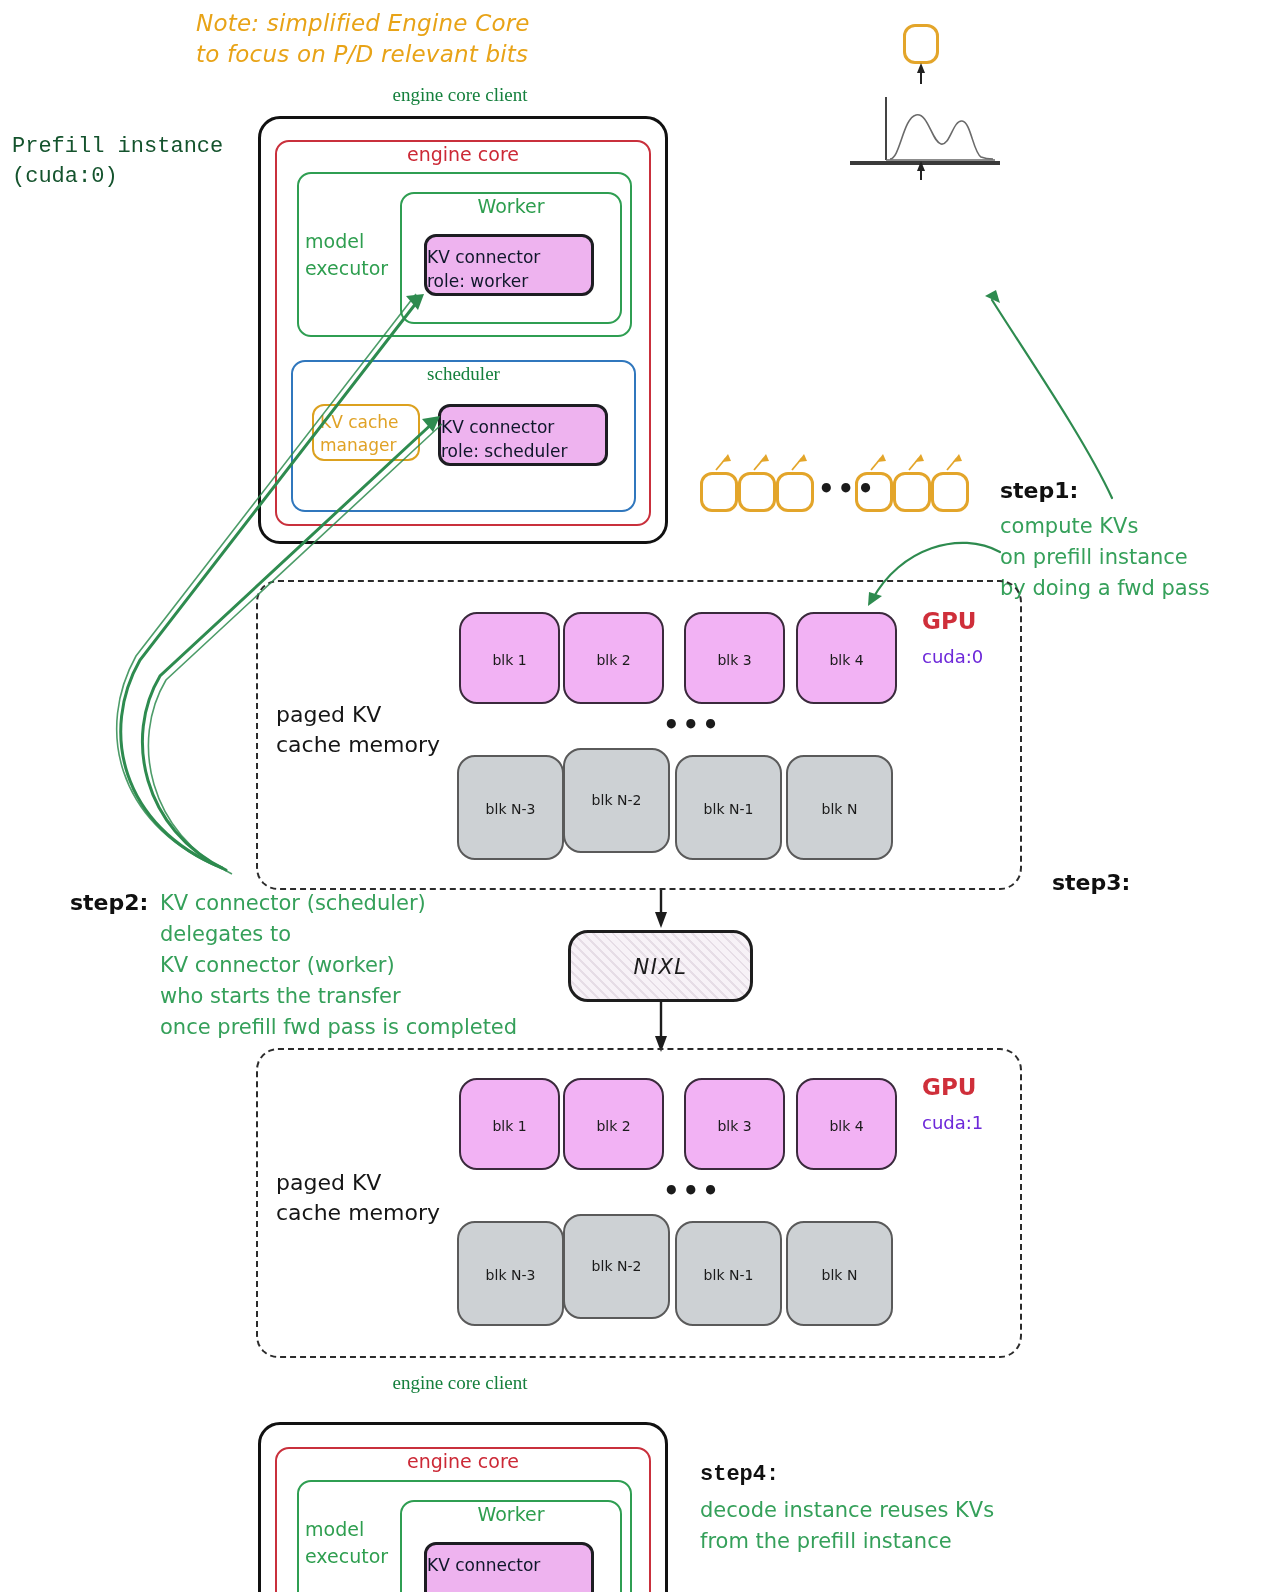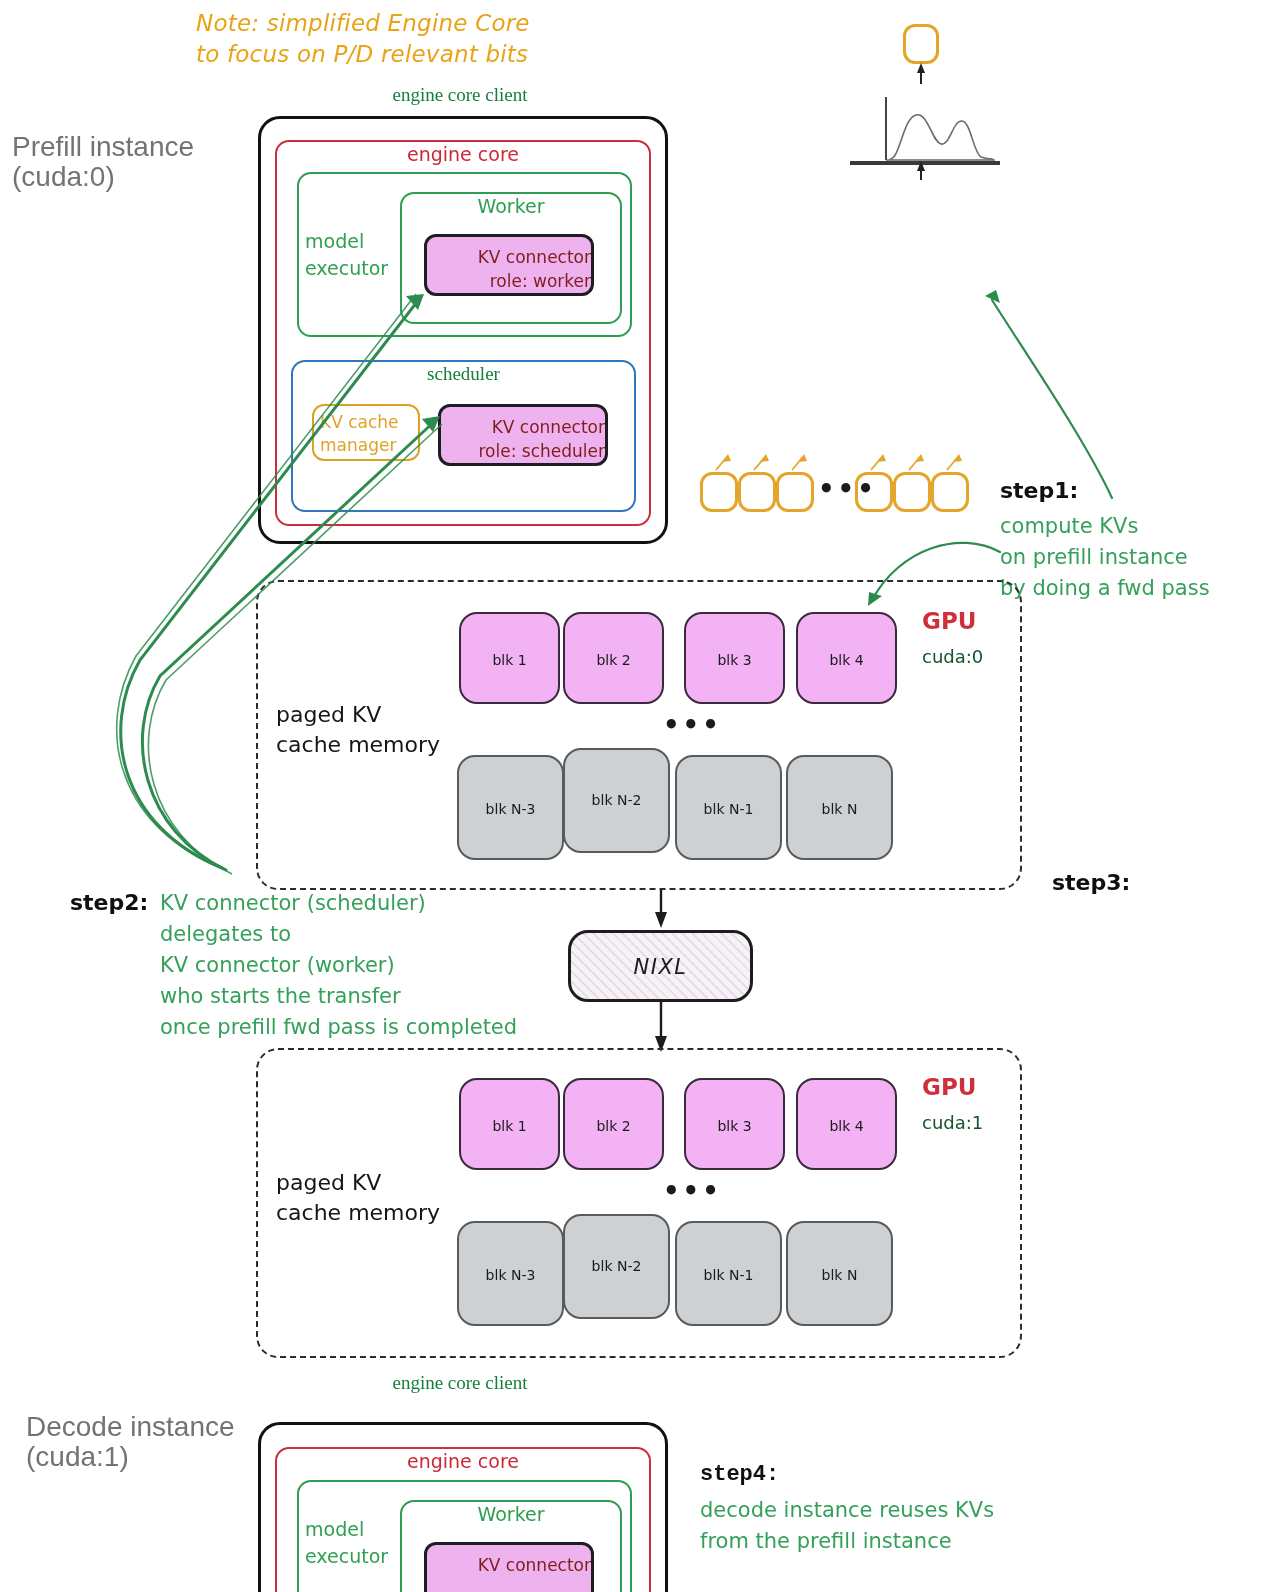--- a/index.html
+++ b/index.html
@@ -16,37 +16,37 @@
   
   .note {
     color: #e8a317; font-size: 23px; line-height: 31px;
     font-style: italic; font-family: "DejaVu Sans", sans-serif;
     white-space: pre-line; letter-spacing: .2px;
   }
   .lbl-blue { color: #15803d; font-size: 19px; font-family: Liberation Serif, serif; }
   .lbl-red  { color: #cc2936; font-size: 19px; font-family: "DejaVu Sans", sans-serif; }
   .lbl-green{ color: #2e9e4f; font-size: 19px; font-family: "DejaVu Sans", sans-serif; }
   .lbl-amber{ color: #e0a226; font-size: 17px; line-height: 23px; font-family: "DejaVu Sans", sans-serif; }
-  .lbl-black{ color: #737373; font-size: 28px; line-height: 30px; white-space: pre-line;
-              font-family: Liberation Sans, sans-serif; }
+  .lbl-black{ color: #14532d; font-size: 22px; line-height: 30px; white-space: pre-line;
+              font-family: Liberation Mono, monospace; }
   .green-body { color: #35a05a; font-size: 21px; line-height: 31px; white-space: pre-line;
               font-family: "DejaVu Sans", sans-serif; }
   .step-head { color: #101010; font-size: 22px; font-weight: 600;
               font-family: "DejaVu Sans", sans-serif; }
   .gpu-tag { color: #cf2f3a; font-size: 23px; font-weight: 700;
               font-family: "DejaVu Sans", sans-serif; }
-  .cuda-tag { color: #14532d; font-size: 18px; font-family: "DejaVu Sans", sans-serif; }
+  .cuda-tag { color: #6d28d9; font-size: 18px; font-family: "DejaVu Sans", sans-serif; }
   .blk-label { color: #1b1b1b; font-size: 14px; font-family: "DejaVu Sans", sans-serif; }
   .nixl-label { color: #1b1b1b; font-size: 21px; font-style: italic; letter-spacing: 1.5px;
                 font-family: "DejaVu Sans", sans-serif; }
   .llm-label { color: #1b1b1b; font-size: 24px; line-height: 36px; text-align: center;
                white-space: pre-line; font-family: "DejaVu Sans", sans-serif; }
   .paged-label { color: #161616; font-size: 22px; line-height: 30px; white-space: pre-line;
                font-family: "DejaVu Sans", sans-serif; }
-  .kvc-label { color: #7f1d1d; font-size: 17px; line-height: 24px; text-align: right;
+  .kvc-label { color: #0f172a; font-size: 17px; line-height: 24px; text-align: left;
                white-space: pre-line; font-family: "DejaVu Sans", sans-serif; }
   .dots { color: #1b1b1b; font-size: 26px; font-weight: 700; letter-spacing: 3px; }
 
   
   .box { position: absolute; border-radius: 18px; background: transparent; }
   .box-black { border: 3px solid #111111; border-radius: 22px; }
   .box-red   { border: 2px solid #c9303c; border-radius: 14px; }
   .box-green { border: 2px solid #2f9e52; border-radius: 14px; }
   .box-blue  { border: 2px solid #3077bd; border-radius: 14px; }
   .box-amber { border: 2px solid #dca11f; border-radius: 12px; }
@@ -240,22 +240,20 @@
     <div class="blk-label" style="text-align:center; padding-top:42px;">blk N-2</div>
   </div>
   <div class="abs blk-gray" style="left:675px; top:1221px; width:107px; height:105px;">
     <div class="blk-label" style="text-align:center; padding-top:44px;">blk N-1</div>
   </div>
   <div class="abs blk-gray" style="left:786px; top:1221px; width:107px; height:105px;">
     <div class="blk-label" style="text-align:center; padding-top:44px;">blk N</div>
   </div>
 
   <div class="abs lbl-blue" style="left:260px; top:1372px; width:400px; text-align:center;">engine core client</div>
-  <div class="abs lbl-black" style="left:26px; top:1412px; width:240px;">Decode instance
-(cuda:1)</div>
 
   <div class="box box-black" style="left:258px; top:1422px; width:410px; height:200px;"></div>
   <div class="box box-red" style="left:275px; top:1447px; width:376px; height:180px;"></div>
   <div class="abs lbl-red" style="left:275px; top:1450px; width:376px; text-align:center;">engine core</div>
 
   <div class="box box-green" style="left:297px; top:1480px; width:335px; height:145px;"></div>
   <div class="abs lbl-green" style="left:305px; top:1516px; width:120px; line-height:27px; white-space:pre-line;">model
 executor</div>
 
   <div class="box box-green" style="left:400px; top:1500px; width:222px; height:125px;"></div>

